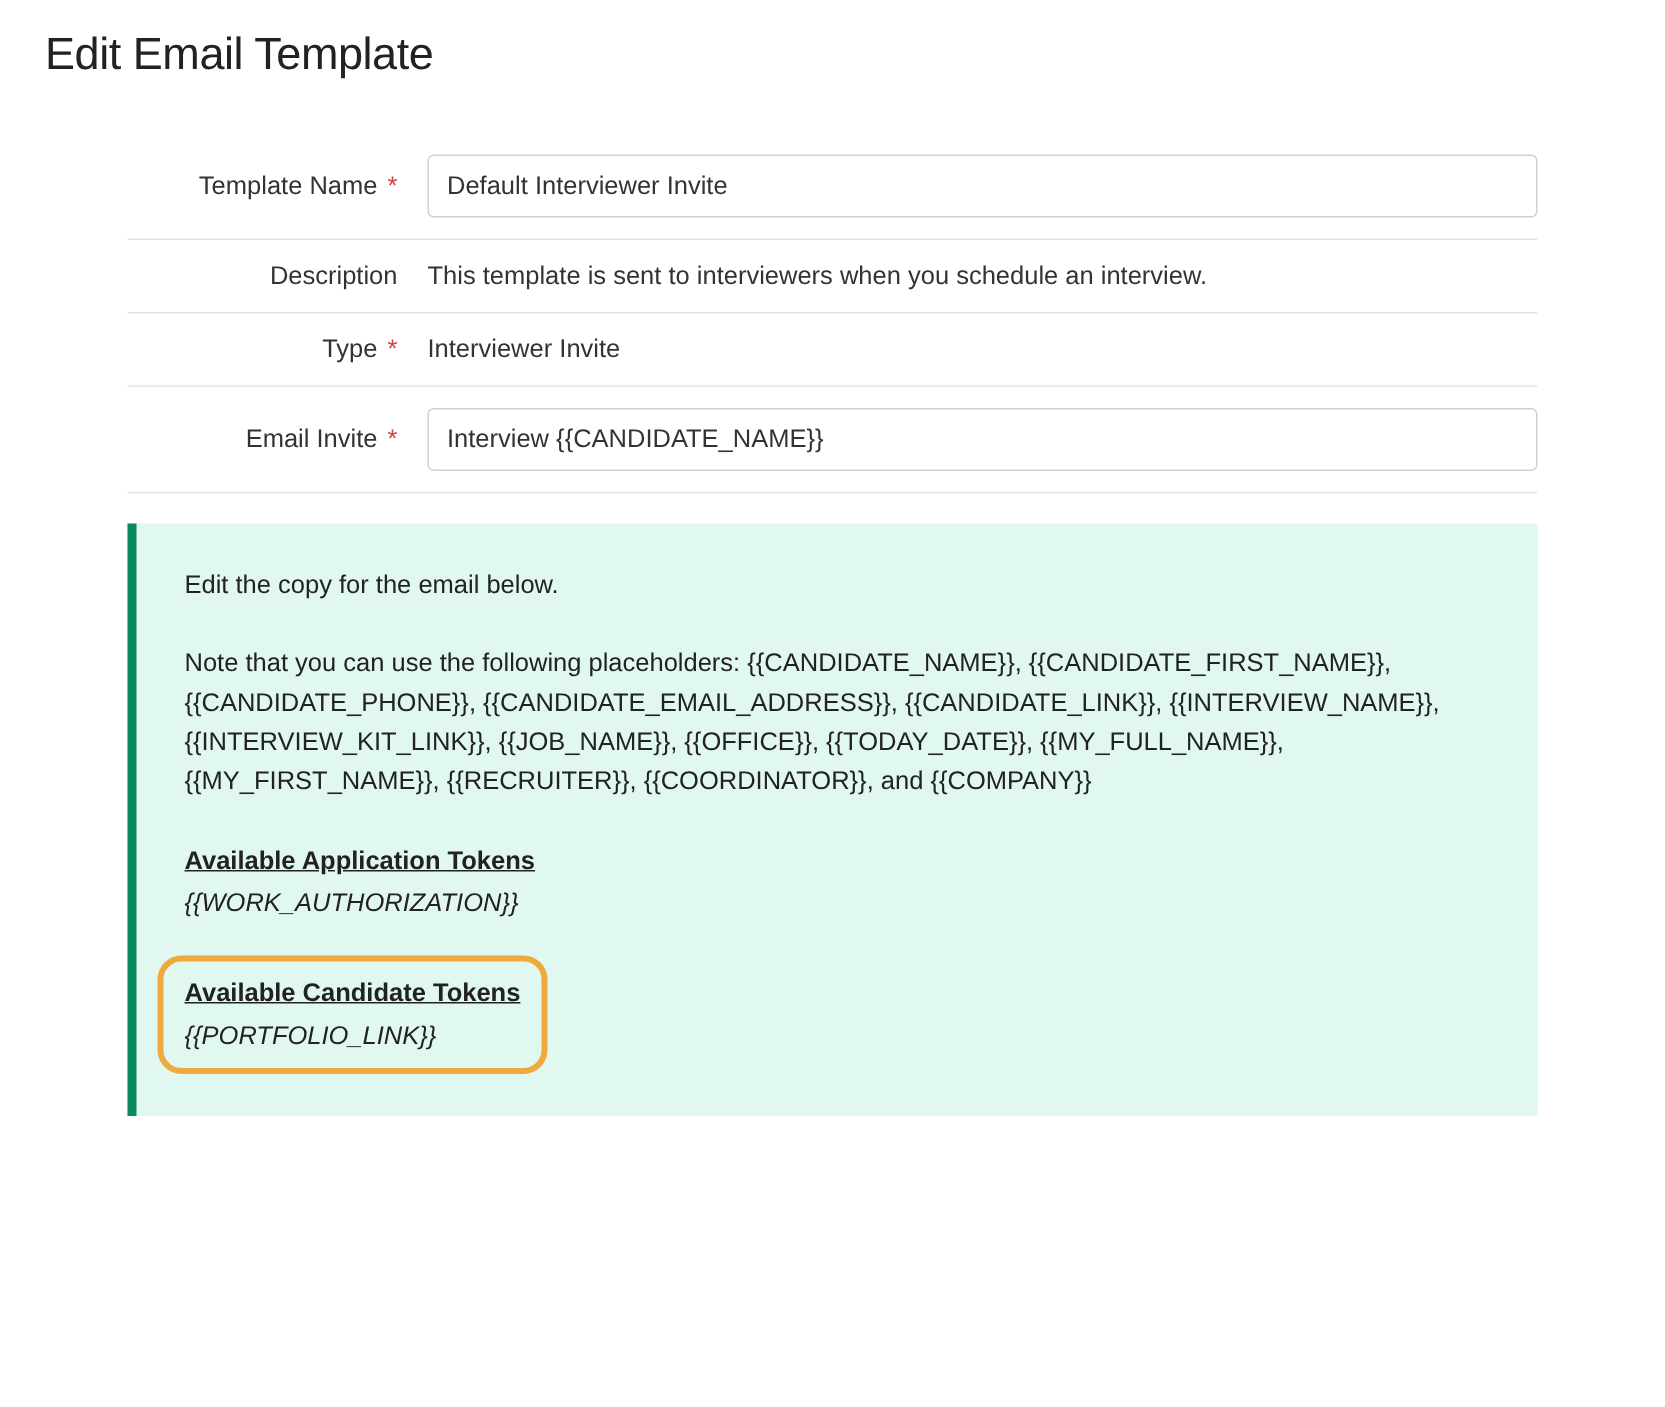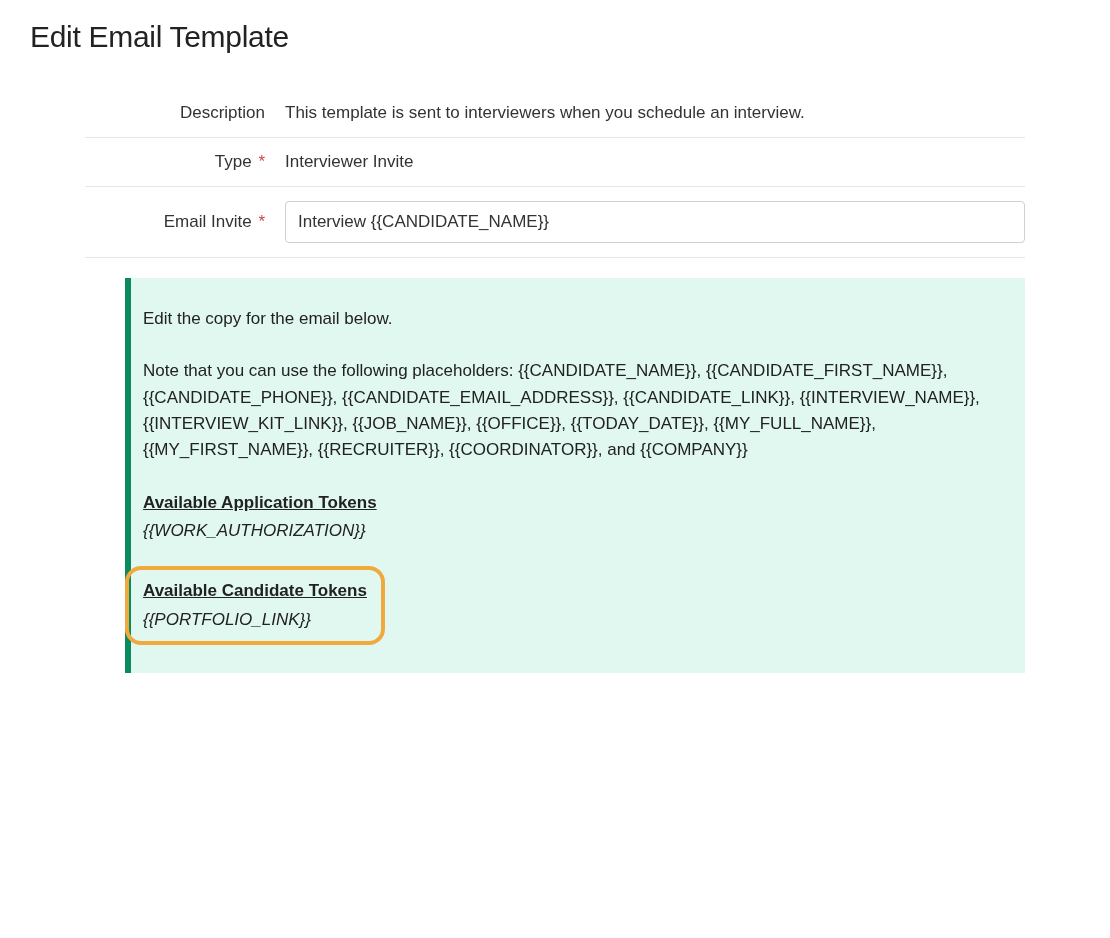--- a/index.html
+++ b/index.html
@@ -57,25 +57,24 @@
       width: 100%;
     }
     .info-box-wrapper {
       margin-left: 55px;
       margin-right: 55px;
       margin-top: 20px;
     }
     .info-box {
       background: #e0f8ef;
       border-left: 6px solid #0b8a5f;
-      padding: 28px 12px;
+      padding: 28px 32px;
       font-size: 17px;
       line-height: 1.55;
       color: #222222;
-      margin-left: 40px;
     }
     .info-box p {
       margin-bottom: 26px;
     }
     .info-box p.token-header {
       font-weight: 600;
       margin-bottom: 2px;
       text-decoration: underline;
     }
     .info-box p.token-value {
@@ -97,20 +96,27 @@
       margin-bottom: 0;
     }
   </style>
 </head>
 <body>
 
 <h1 class="page-title">Edit Email Template</h1>
 
 <div class="form-section">
 
+  <div class="form-row">
+    <div class="form-label">
+      <span>Template Name</span>
+      <span class="required-asterisk">*</span>
+    </div>
+    <input type="text" class="form-input" value="Default Interviewer Invite" style="">
+  </div>
 
   <div class="form-row">
     <div class="form-label">
       <span>Description</span>
     </div>
     <div class="form-value">This template is sent to interviewers when you schedule an interview.</div>
   </div>
 
   <div class="form-row">
     <div class="form-label">

